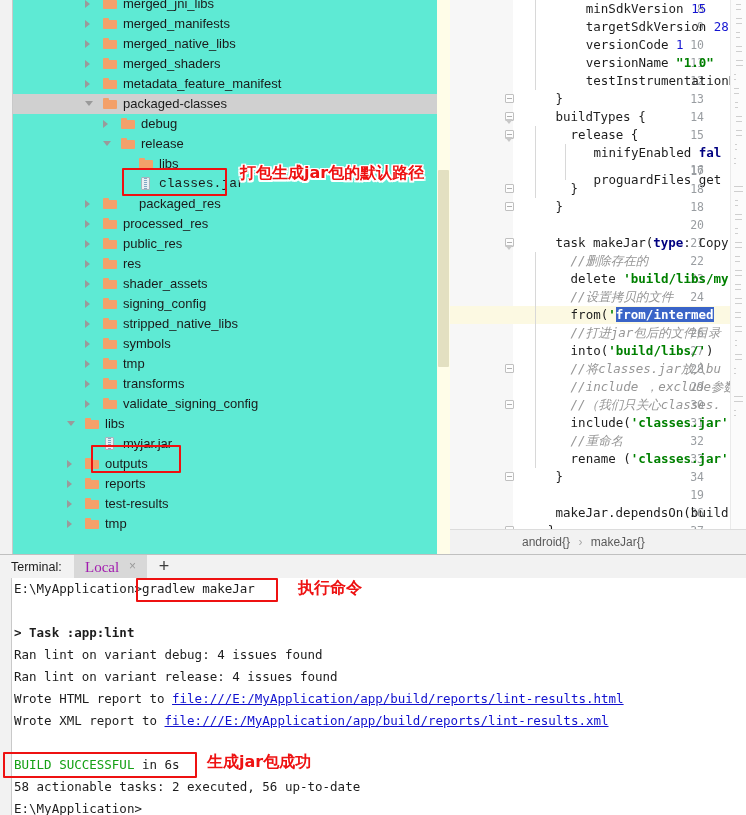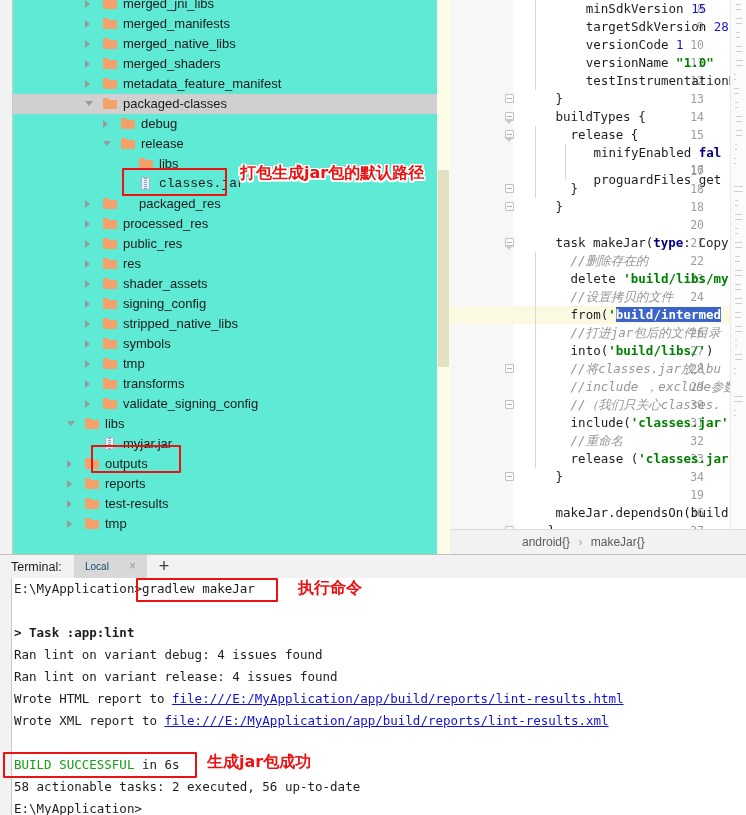--- a/index.html
+++ b/index.html
@@ -143,21 +143,21 @@
   .term-label {
     position: absolute; left: 11px; top: 0; height: 24px; line-height: 24px;
     font-size: 12.5px; color: #1b1b1b; font-family: "Liberation Sans", sans-serif;
   }
   .term-tab {
     position: absolute; left: 74px; top: 0; width: 73px; height: 24px;
     background: #d8d8d8;
   }
   .term-tab .t {
     position: absolute; left: 11px; top: 0; height: 24px; line-height: 24px;
-    font-size: 10px; color: #0c4a6e; font-family: Liberation Sans, sans-serif;
+    font-size: 15px; color: #a21caf; font-family: Liberation Serif, serif;
   }
   .tab-close {
     position: absolute; right: 9px; top: 5px; width: 11px; height: 13px;
     color: #9a9a9a; font-size: 12px; line-height: 13px; text-align: center;
   }
   .term-plus {
     position: absolute; left: 153px; top: 0; width: 22px; height: 24px;
     color: #3d3d3d; font-size: 18px; line-height: 23px; text-align: center;
   }
   .term-body {
@@ -482,21 +482,21 @@
         <div class="codeline" style="top: 252px;"><span class="txt" style="left: 120.6px;"><span class="cmt">//删除存在的</span></span></div>
         <div class="ln" style="top: 270px;">23</div>
         <div class="indent-guide" style="left: 85px; top: 270px; height: 18px;"></div>
         <div class="codeline" style="top: 270px;"><span class="txt" style="left: 120.6px;"><span>delete </span><span class="str">'build/libs/my</span></span></div>
         <div class="ln" style="top: 288px;">24</div>
         <div class="indent-guide" style="left: 85px; top: 288px; height: 18px;"></div>
         <div class="codeline" style="top: 288px;"><span class="txt" style="left: 120.6px;"><span class="cmt">//设置拷贝的文件</span></span></div>
         <div class="hl-row" style="top: 306px;"></div>
         <div class="ln" style="top: 306px;">25</div>
         <div class="indent-guide" style="left: 85px; top: 306px; height: 18px;"></div>
-        <div class="codeline" style="top: 306px;"><span class="txt" style="left: 120.6px;"><span>from(</span><span class="str">'</span><span class="sel">build/intermed</span></span></div>
+        <div class="codeline" style="top: 306px;"><span class="txt" style="left: 120.6px;"><span>from(</span><span class="str">'</span><span class="sel">from/intermed</span></span></div>
         <div class="ln" style="top: 324px;">26</div>
         <div class="indent-guide" style="left: 85px; top: 324px; height: 18px;"></div>
         <div class="codeline" style="top: 324px;"><span class="txt" style="left: 120.6px;"><span class="cmt">//打进jar包后的文件目录</span></span></div>
         <div class="ln" style="top: 342px;">27</div>
         <div class="indent-guide" style="left: 85px; top: 342px; height: 18px;"></div>
         <div class="codeline" style="top: 342px;"><span class="txt" style="left: 120.6px;"><span>into(</span><span class="str">'build/libs/'</span><span>)</span></span></div>
         <div class="ln" style="top: 360px;">28</div>
         <div class="fold" style="top: 360px;">
           <span class="box"></span>
         </div>
@@ -512,21 +512,21 @@
         <div class="indent-guide" style="left: 85px; top: 396px; height: 18px;"></div>
         <div class="codeline" style="top: 396px;"><span class="txt" style="left: 120.6px;"><span class="cmt">//（我们只关心classes.</span></span></div>
         <div class="ln" style="top: 414px;">31</div>
         <div class="indent-guide" style="left: 85px; top: 414px; height: 18px;"></div>
         <div class="codeline" style="top: 414px;"><span class="txt" style="left: 120.6px;"><span>include(</span><span class="str">'classes.jar'</span></span></div>
         <div class="ln" style="top: 432px;">32</div>
         <div class="indent-guide" style="left: 85px; top: 432px; height: 18px;"></div>
         <div class="codeline" style="top: 432px;"><span class="txt" style="left: 120.6px;"><span class="cmt">//重命名</span></span></div>
         <div class="ln" style="top: 450px;">33</div>
         <div class="indent-guide" style="left: 85px; top: 450px; height: 18px;"></div>
-        <div class="codeline" style="top: 450px;"><span class="txt" style="left: 120.6px;"><span>release (</span><span class="str">'classes.jar'</span></span></div>
+        <div class="codeline" style="top: 450px;"><span class="txt" style="left: 120.6px;"><span>rename (</span><span class="str">'classes.jar'</span></span></div>
         <div class="ln" style="top: 468px;">34</div>
         <div class="fold" style="top: 468px;">
           <span class="box"></span>
         </div>
         <div class="codeline" style="top: 468px;"><span class="txt" style="left: 105.4px;"><span>}</span></span></div>
         <div class="ln" style="top: 486px;">19</div>
         <div class="codeline" style="top: 486px;"><span class="txt" style="left: 75px;"></span></div>
         <div class="ln" style="top: 504px;">36</div>
         <div class="codeline" style="top: 504px;"><span class="txt" style="left: 105.4px;"><span>makeJar.dependsOn(build)</span></span></div>
         <div class="ln" style="top: 522px;">37</div>

